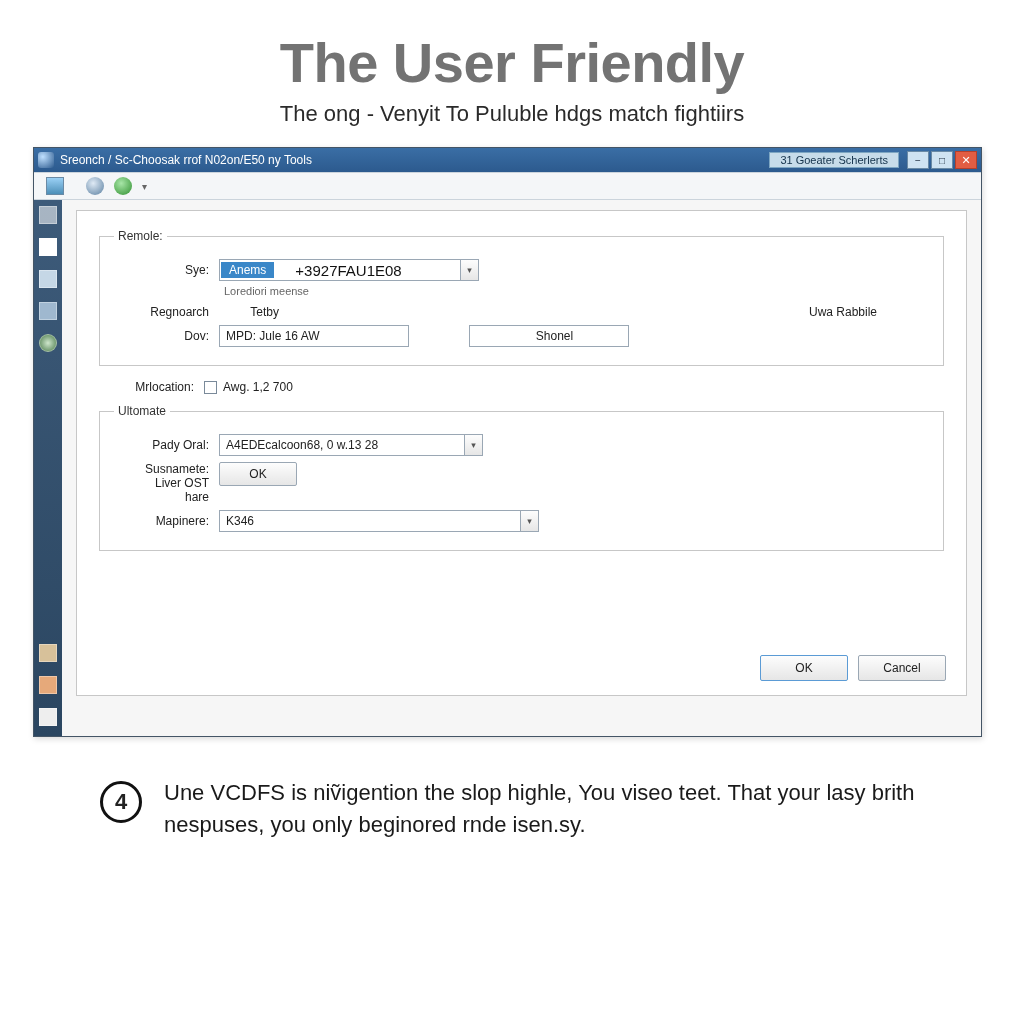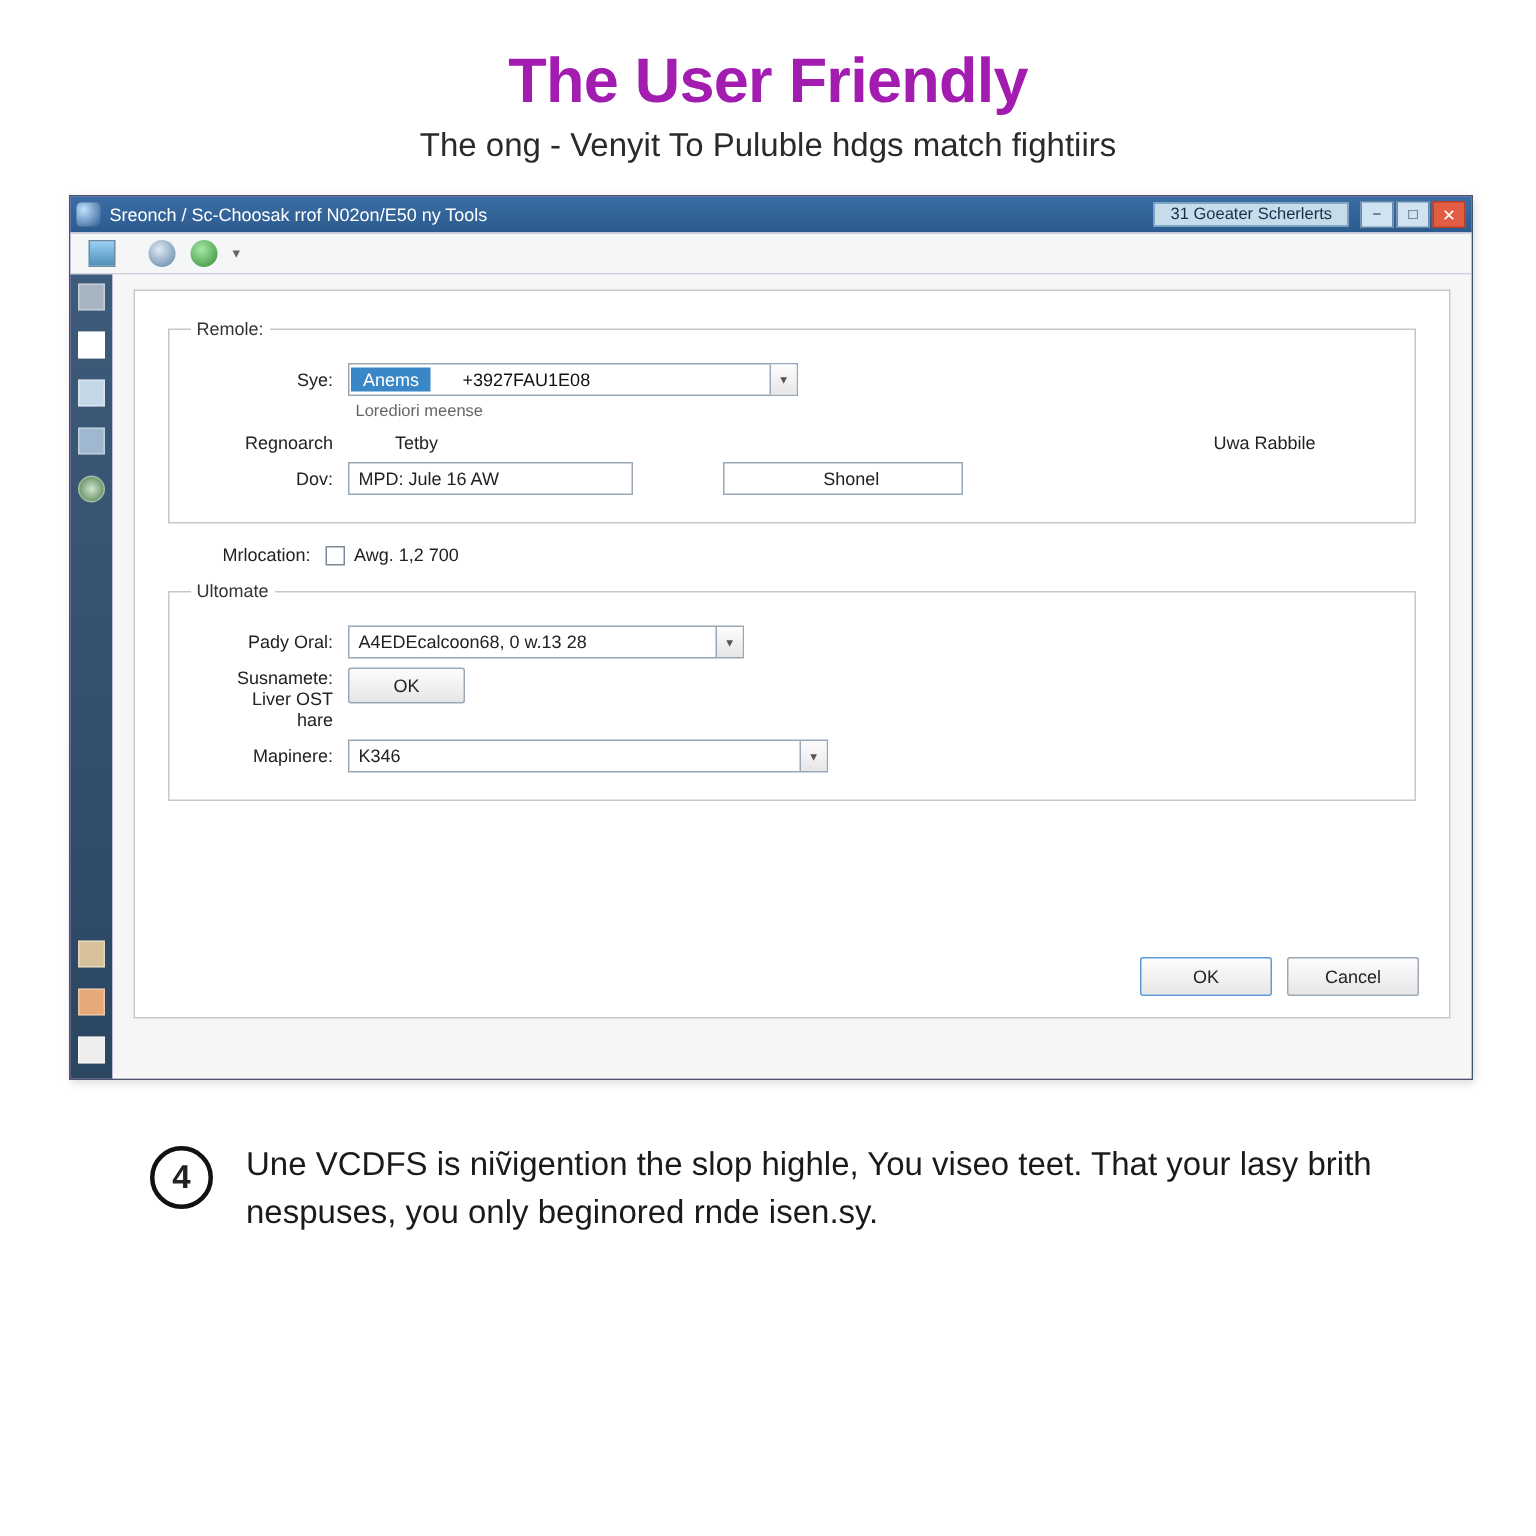--- a/index.html
+++ b/index.html
@@ -12,35 +12,35 @@
 }
 .page {
   width: 1024px;
   padding: 30px 20px 20px;
 }
 .heading {
   text-align: center;
   margin-bottom: 20px;
 }
 .heading h1 {
-  font-size: 42px;
+  font-size: 56px;
   font-weight: 700;
   letter-spacing: -0.5px;
-  color: #a21caf;
+  color: #737373;
 }
 .heading p {
   font-size: 22px;
   color: #2a2a2a;
   margin-top: 6px;
 }
 
 .window {
-  margin: 0 22px 0 26px;
+  margin: 0 22px 0 13px;
   border: 1px solid #456;
-  background: #f0abfc;
+  background: #a3a3a3;
   box-shadow: 1px 2px 6px rgba(0,0,0,0.15);
 }
 
 .titlebar {
   background: linear-gradient(#3a6ea5, #2c5a8e);
   height: 24px;
   display: flex;
   align-items: center;
   padding: 0 4px;
   color: #fff;
@@ -208,36 +208,36 @@
   background: #fff;
   padding: 0 6px;
   font-size: 12px;
   display: flex;
   align-items: center;
 }
 
 .sye-sel {
   display: flex;
   align-items: center;
-  width: 300px;
+  width: 260px;
   height: 22px;
   border: 1px solid #9aa7b4;
   background: #fff;
 }
 .sye-sel .selchip {
   background: #3a87c8;
   color: #fff;
   padding: 1px 8px;
   font-size: 12px;
   margin: 1px;
 }
 .sye-sel .rest {
   flex: 1;
   padding: 0 20px;
-  font-size: 12px;
+  font-size: 15px;
   color: #111;
 }
 .sye-sel .caret {
   width: 18px; height: 100%;
   border-left: 1px solid #9aa7b4;
   display: flex; align-items: center; justify-content: center;
   font-size: 9px; color: #555;
   background: linear-gradient(#fdfdfd,#e6e6e6);
 }
 .subnote { font-size: 11px; color: #666; margin-left: 110px; margin-top: -2px; margin-bottom: 8px; }

